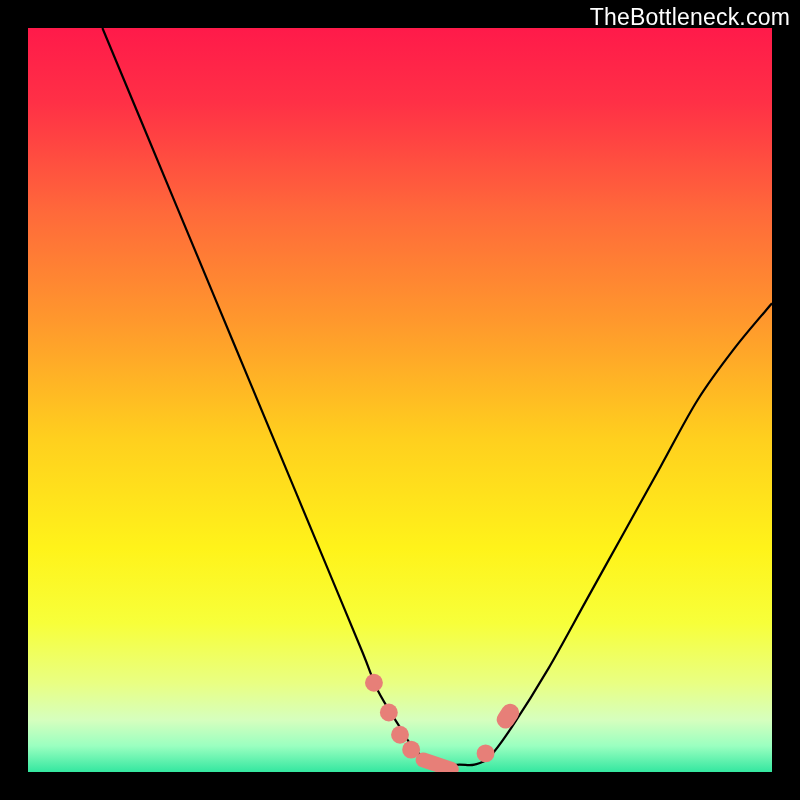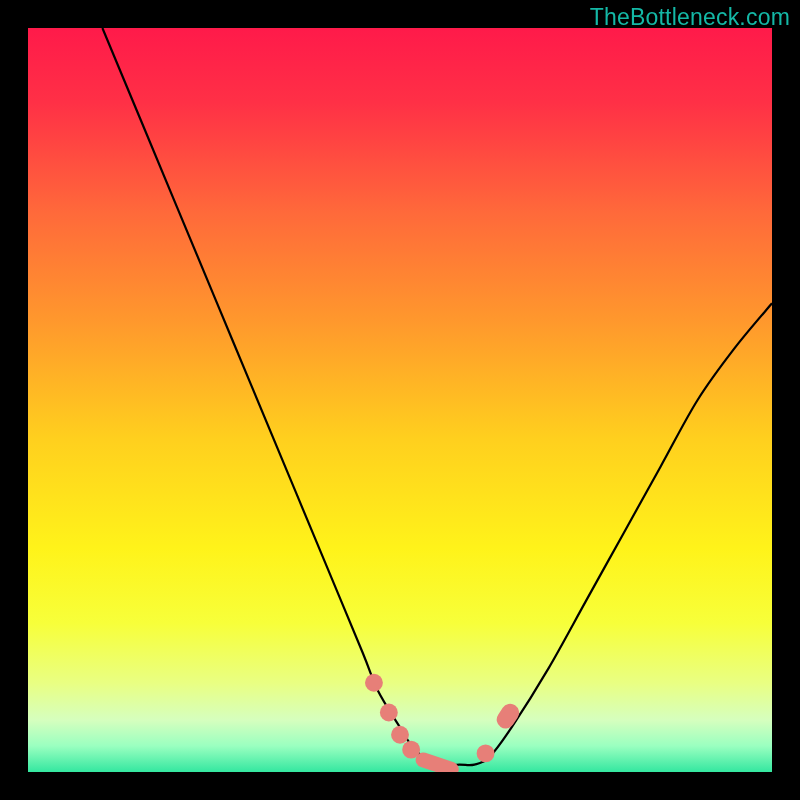--- a/index.html
+++ b/index.html
@@ -24,21 +24,21 @@
     top: 0;
     width: 744px;
     height: 744px;
   }
   .watermark {
     position: absolute;
     top: 4px;
     right: 10px;
     font-family: Arial, Helvetica, sans-serif;
     font-size: 23px;
-    color: #14b8a6;
+    color: #ffffff;
     letter-spacing: 0.2px;
     font-weight: 500;
   }
 </style>
 </head>
 <body>
 
 <div class="frame">
   <svg class="plot-area" viewBox="0 0 744 744">
     <defs>

